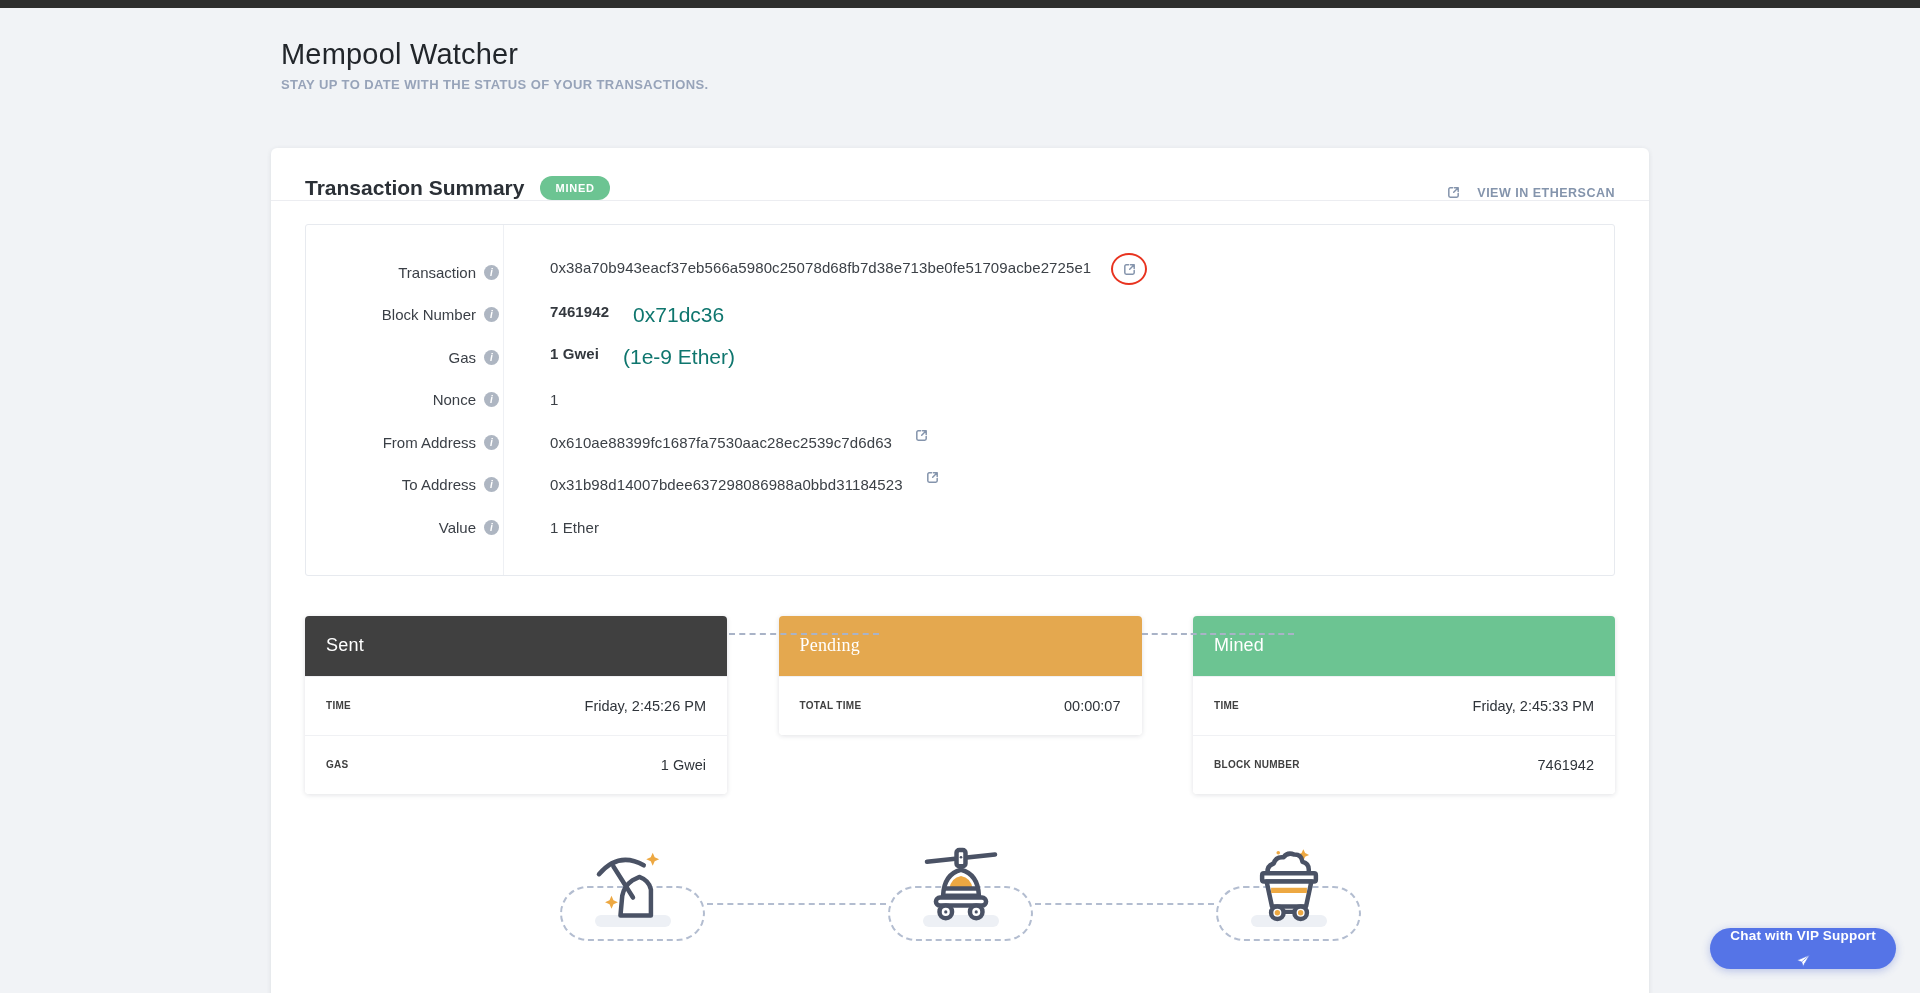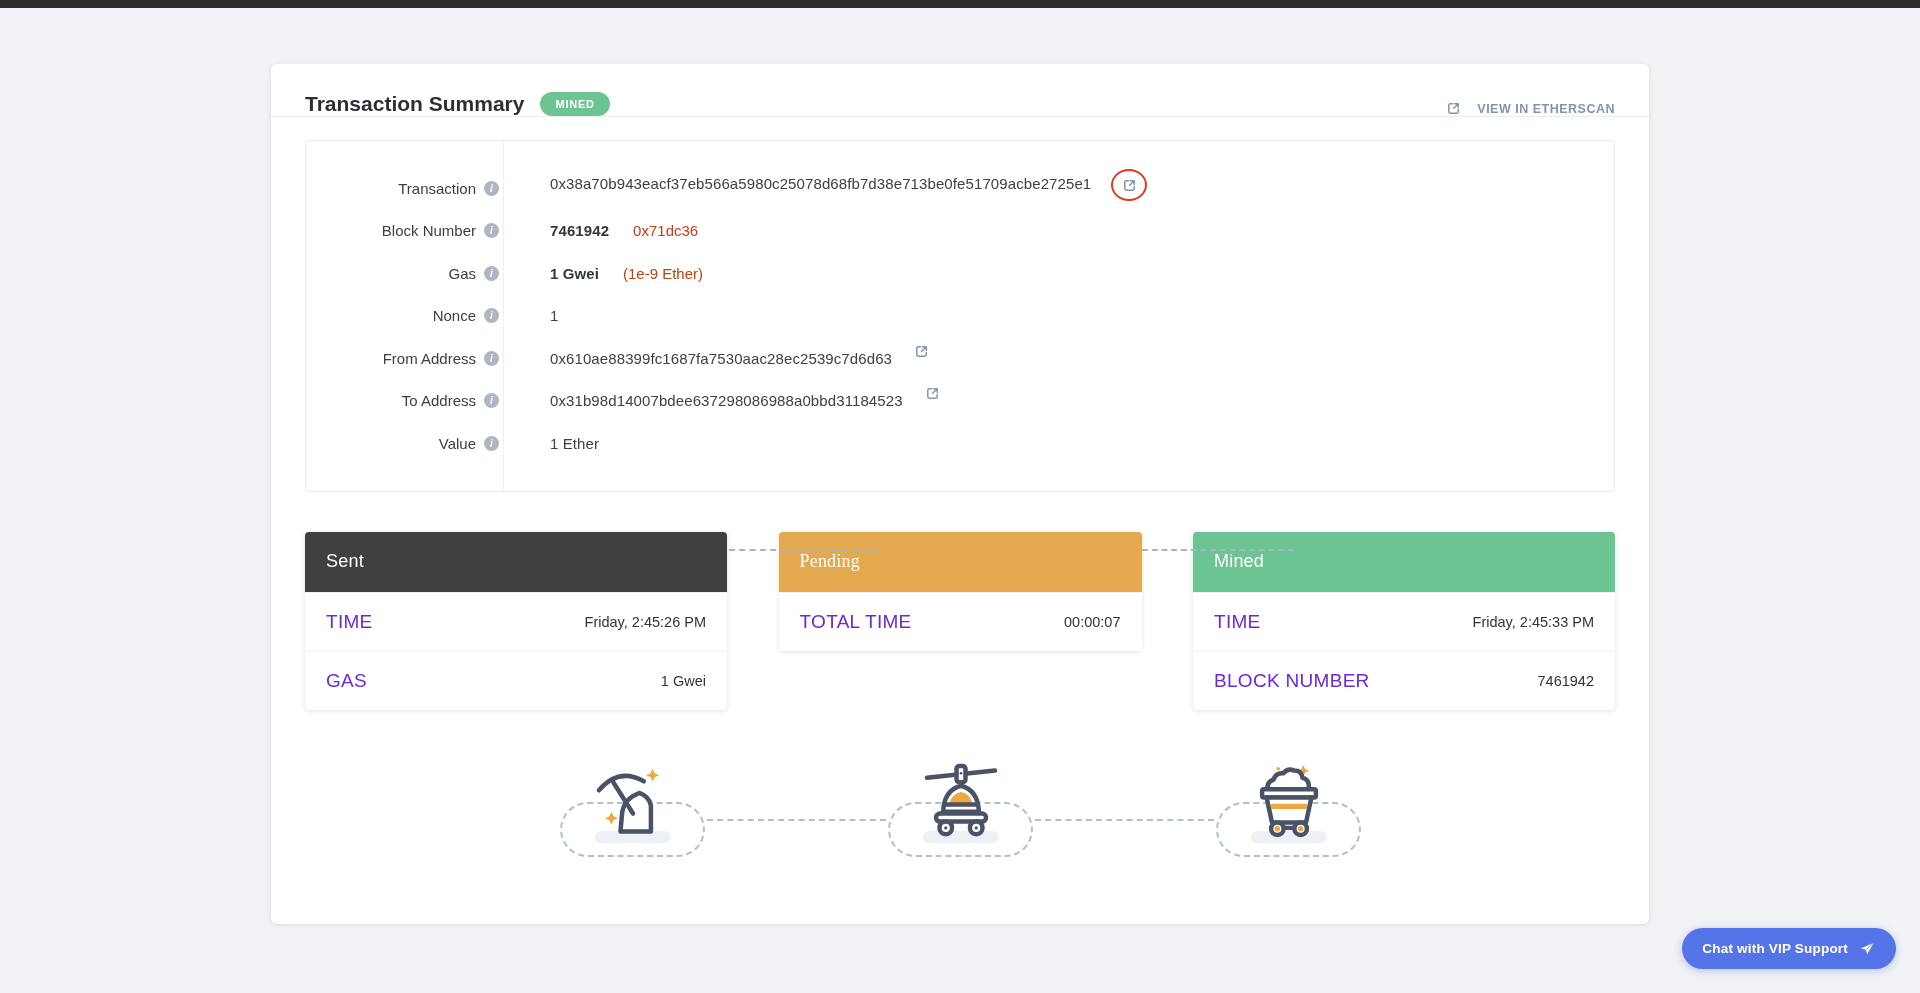--- a/index.html
+++ b/index.html
@@ -68,21 +68,21 @@
     margin-left:8px;
     width:15px; height:15px; border-radius:50%;
     background:#aeb6c2; color:#fff;
     font-size:10px; font-weight:bold; font-style:italic;
     display:inline-flex; align-items:center; justify-content:center;
     cursor:pointer;
   }
   .dvalue-cell { display:flex; align-items:flex-start; padding-left:35px;gap:12px; }
   .dvalue { font-size:15px; color:#3c4147; letter-spacing:0.1px; }
   .dvalue.strong { font-weight:600; color:#33383e; }
-  .dsecondary { margin-left:12px; font-size:15px; color:#c2410c; }
+  .dsecondary { margin-left:12px; font-size:21px; color:#0f766e; }
   .link-btn { margin-left:10px; margin-top:-6px; cursor:pointer; display:inline-flex; }
   .link-btn .ext-svg { width:15px; height:15px; }
   .red-ring {
     margin-left:8px; margin-top:-6px;
     width:36px; height:32px;
     border:2.5px solid #e8331f; border-radius:50%;
     display:inline-flex; align-items:center; justify-content:center;
     cursor:pointer;
   }
 
@@ -100,21 +100,21 @@
     color:#fff; font-size:18px; font-weight:500; letter-spacing:0.2px;
   }
   .scard-head.sent { background:#404040; }
   .scard-head.pending { background:#e4a84f;font-family:Liberation Serif, serif; }
   .scard-head.mined { background:#6cc492; }
   .srow {
     height:59px; display:flex; align-items:center; justify-content:space-between;
     padding:0 21px; background:#fff; border-top:1px solid #f0f1f4;
   }
   .srow:last-child { border-radius:0 0 4px 4px; }
-  .srow-label { font-size:19px; font-weight:normal; color:#6d28d9; letter-spacing:0.3px; }
+  .srow-label { font-size:10px; font-weight:bold; color:#404040; letter-spacing:0.3px; }
   .srow-value { font-size:14.5px; color:#2f343a; }
   .connector {
     position:absolute; top:17px; height:0;
     border-top:2px dashed #a9b3c7;
   }
   .connector.c1 { left:424px; width:150px; }
   .connector.c2 { left:837px; width:152px; }
 
   .icons-row { position:relative; margin-top:49px; height:120px; }
   .pill {
@@ -143,33 +143,38 @@
 
   .chat-btn {
     position:fixed; right:24px; bottom:24px;
     height:41px; padding:0 20px;
     background:#5574e7; border:none; border-radius:21px;
     color:#fff; font-family:"Liberation Sans", sans-serif;
     font-size:13.5px; font-weight:bold; letter-spacing:0.2px;
     display:flex; align-items:center; gap:10px;
     box-shadow:0 2px 8px rgba(50,80,200,0.3);
     cursor:pointer;
+    flex-direction:column;
   }
 
   .ill { stroke:#4a5265; stroke-width:5; fill:none; stroke-linecap:round; stroke-linejoin:round; }
   .ill-fill { fill:#ffffff; stroke:#4a5265; stroke-width:5; stroke-linejoin:round; }
   .ill-orange { fill:#eda842; stroke:none; }
 </style>
 </head>
 <body>
 
 <div class="topbar"></div>
 
 <div class="container">
 
+  <div class="page-head">
+    <div class="page-title">Mempool Watcher</div>
+    <div class="page-subtitle">STAY UP TO DATE WITH THE STATUS OF YOUR TRANSACTIONS.</div>
+  </div>
 
   <div class="card">
 
     <div class="card-header">
       <span class="card-title">Transaction Summary</span>
       <span class="badge">MINED</span>
       <span class="ether-link">
         <svg class="ext-svg" viewBox="0 0 16 16">
           <path d="M7 3 H4.5 A1.5 1.5 0 0 0 3 4.5 v7 A1.5 1.5 0 0 0 4.5 13 h7 A1.5 1.5 0 0 0 13 11.5 V9"></path>
           <path d="M9 3 h4 v4 M13 3 L8.2 7.8"></path>

